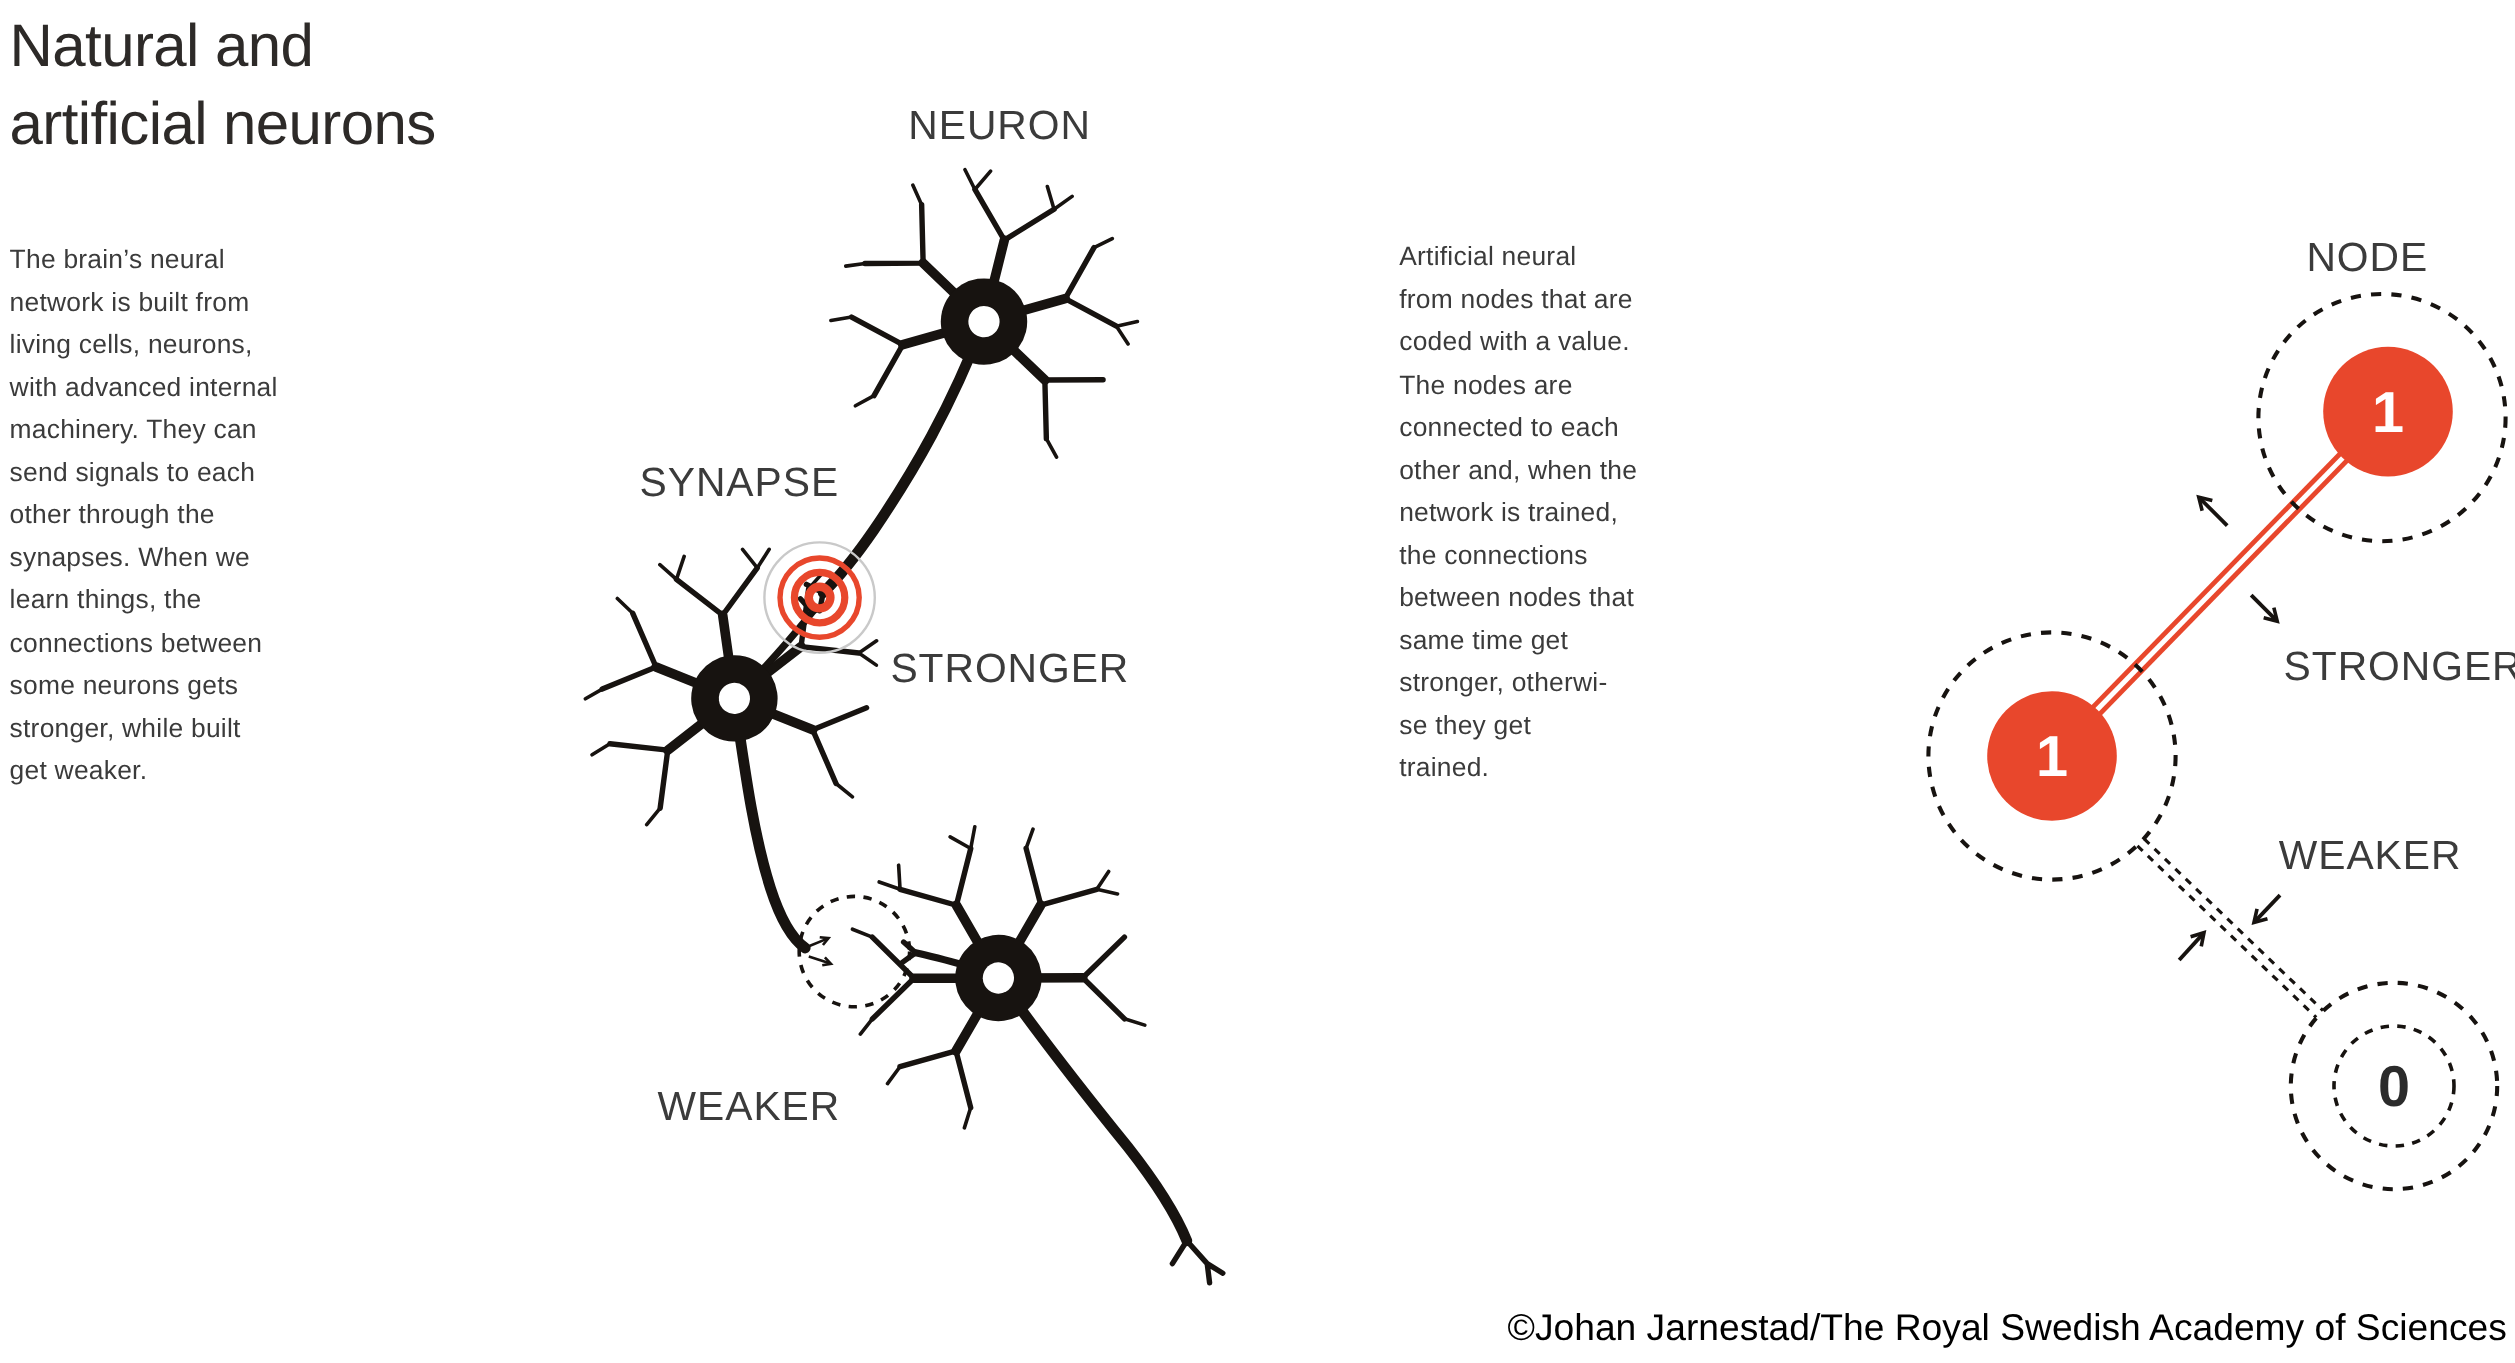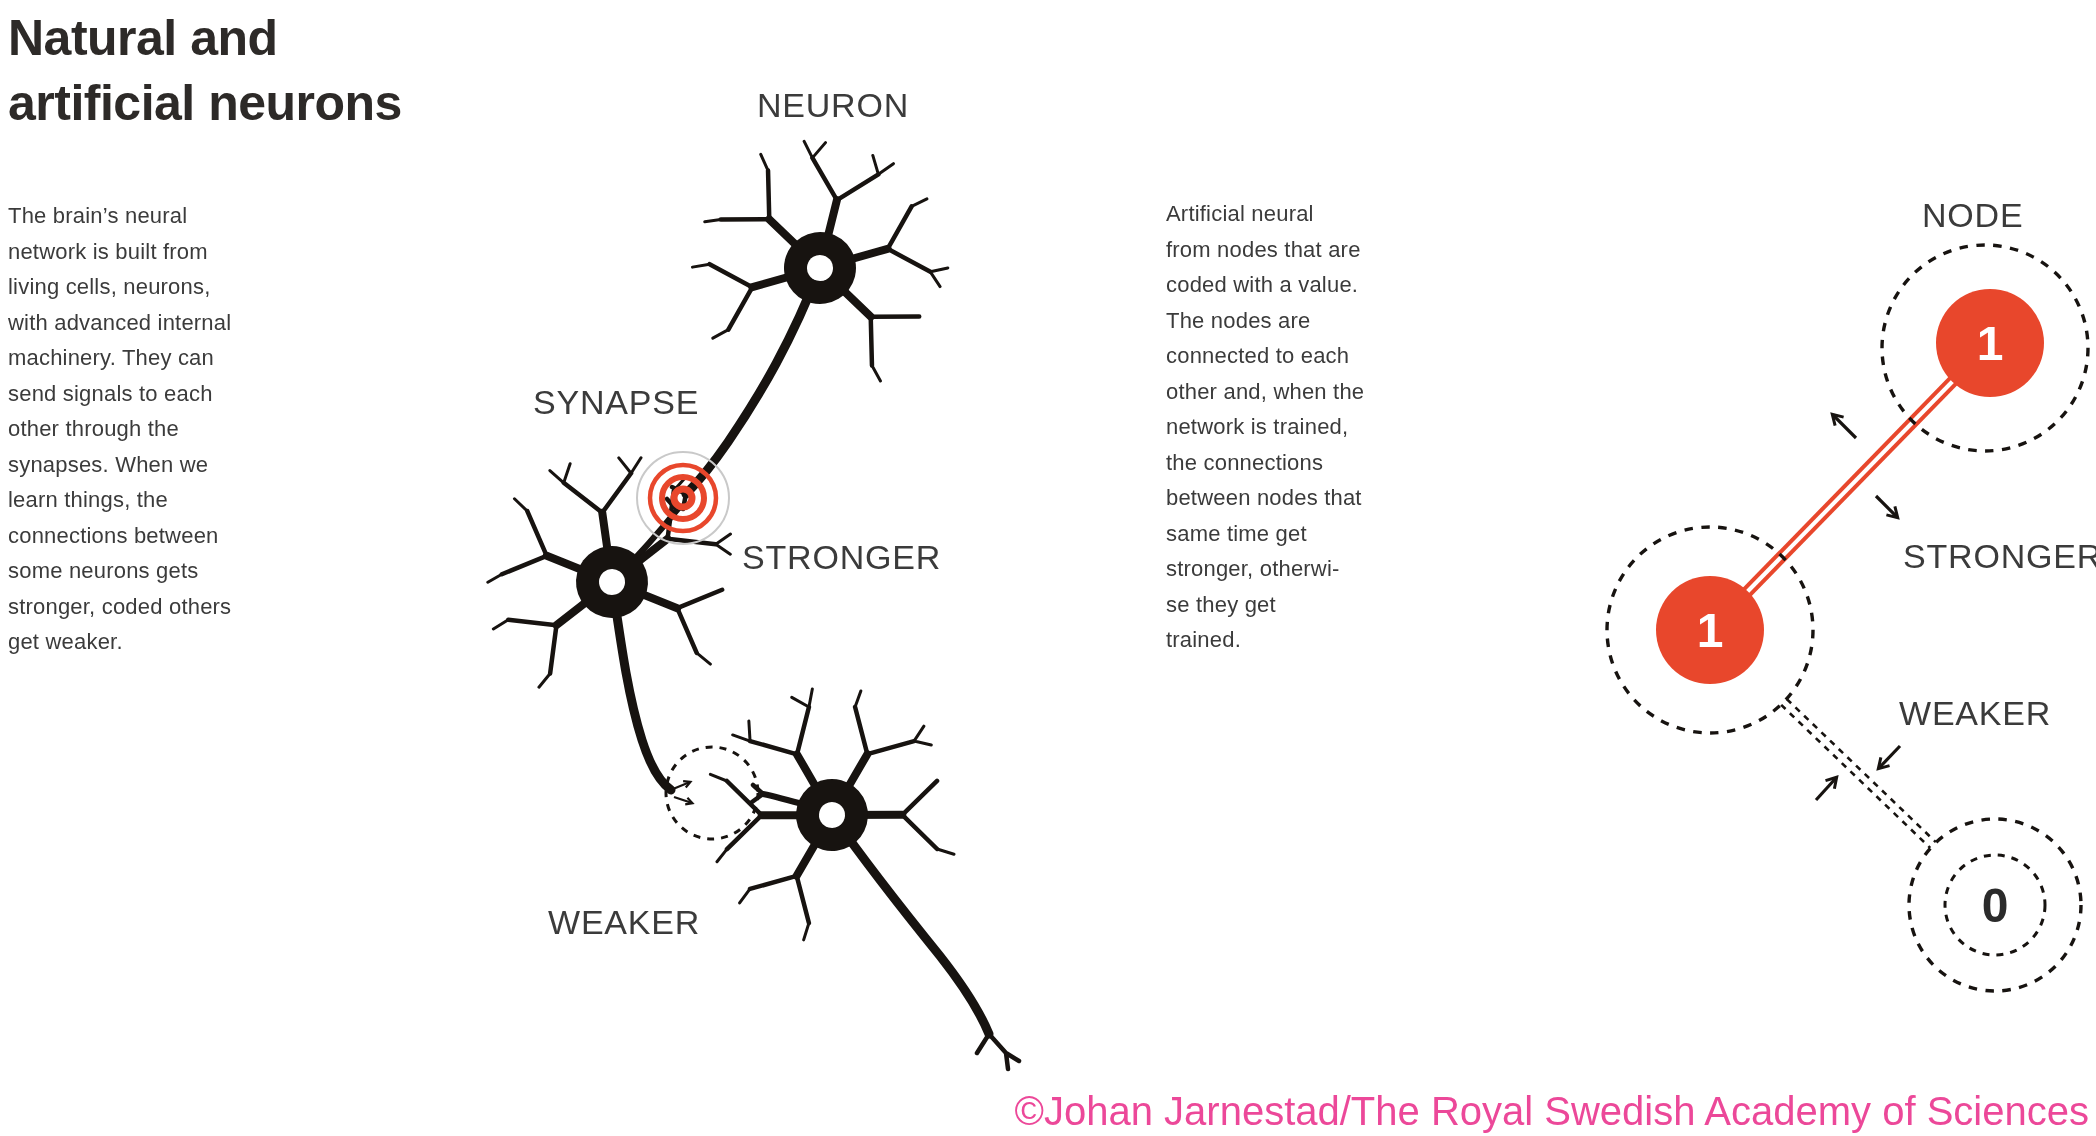--- a/index.html
+++ b/index.html
@@ -2,27 +2,27 @@
 <html><head>
 <meta charset="utf-8">
 <style>
   html,body{margin:0;padding:0;background:#ffffff;}
   .canvas{
     position:relative;width:2096px;height:1136px;background:#ffffff;
     font-family:"Liberation Sans",sans-serif;overflow:hidden;color:#3b3b3b;
   }
   .title{
     position:absolute;left:8px;top:6px;margin:0;
-    font-size:50px;line-height:65px;font-weight:700;letter-spacing:-0.5px;color:#2d2a28;
+    font-size:50px;line-height:65px;font-weight:400;letter-spacing:-0.5px;color:#2d2a28;
   }
   .para{position:absolute;font-size:22px;line-height:35.5px;letter-spacing:0.2px;color:#3b3b3b;}
   .left-para{left:8px;top:198px;width:470px;}
   .right-para{left:1166px;top:196px;width:430px;}
   .label{position:absolute;font-size:34px;letter-spacing:0.8px;color:#3b3b3b;white-space:nowrap;}
-  .credit{position:absolute;right:7px;top:1089px;font-size:40px;color:#ec4899;white-space:nowrap;}
+  .credit{position:absolute;right:7px;top:1089px;font-size:31px;color:#000000;white-space:nowrap;}
 
   .natural-svg{position:absolute;left:470px;top:40px;width:620px;height:1080px;}
   .art-svg{position:absolute;left:1600px;top:150px;width:496px;height:850px;}
 
   
   .mains{stroke:#171310;stroke-width:8;fill:none;stroke-linecap:round;}
   .forks{stroke:#171310;stroke-width:4.5;fill:none;stroke-linecap:round;}
   .twigs{stroke:#171310;stroke-width:3;fill:none;stroke-linecap:round;}
   .axon{stroke:#171310;stroke-width:9;fill:none;stroke-linecap:round;}
   .dend6{stroke:#171310;stroke-width:6;fill:none;stroke-linecap:round;}
@@ -60,21 +60,21 @@
     <div>network is built from</div>
     <div>living cells, neurons,</div>
     <div>with advanced internal</div>
     <div>machinery. They can</div>
     <div>send signals to each</div>
     <div>other through the</div>
     <div>synapses. When we</div>
     <div>learn things, the</div>
     <div>connections between</div>
     <div>some neurons gets</div>
-    <div>stronger, coded others</div>
+    <div>stronger, while built</div>
     <div>get weaker.</div>
   </div>
 
   <svg class="natural-svg" viewBox="0 0 620 1080">
     <defs>
       <g id="soma-unit">
         <path class="twigs" d="M-34 -105 L-46 -119 M-34 -105 L-25 -123 M34 -105 L46 -119 M34 -105 L24 -122 M108 -23 L124 -31 M108 -23 L121 -11 M74 82 L86 95 M74 -82 L87 -93 M-74 82 L-87 94 M-108 23 L-124 30 M-108 -23 L-123 -17 M-74 -82 L-85 -96"></path>
         <path class="forks" d="M0 -70 L-34 -105 M0 -70 L34 -105 M61 -35 L74 -82 M61 -35 L108 -23 M61 35 L108 23 M61 35 L74 82 M-61 35 L-74 82 M-61 35 L-108 23 M-61 -35 L-108 -23 M-61 -35 L-74 -82"></path>
         <path class="mains" d="M0 0 L0 -70 M0 0 L61 -35 M0 0 L61 35 M0 0 L-61 35 M0 0 L-61 -35"></path>
         <circle class="soma" r="36"></circle>

